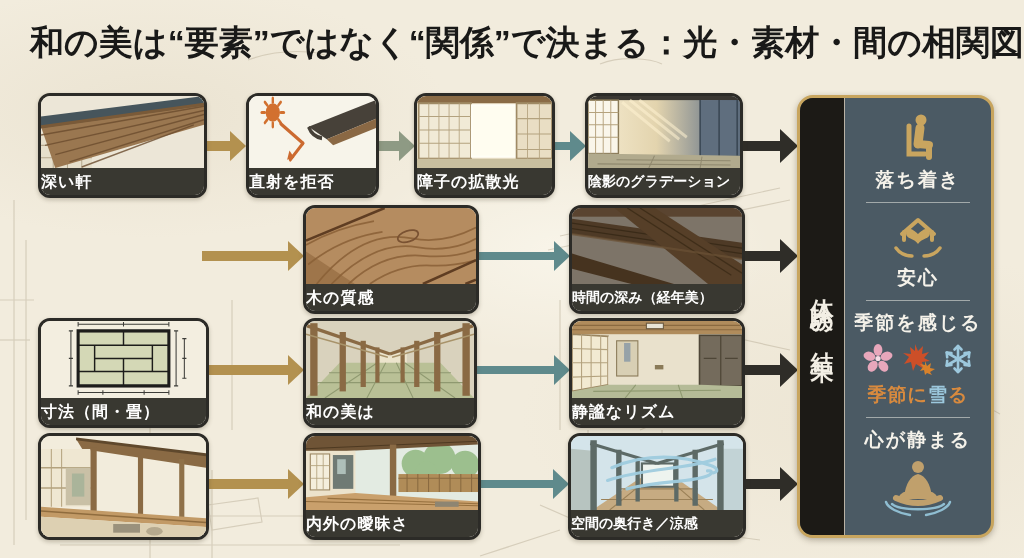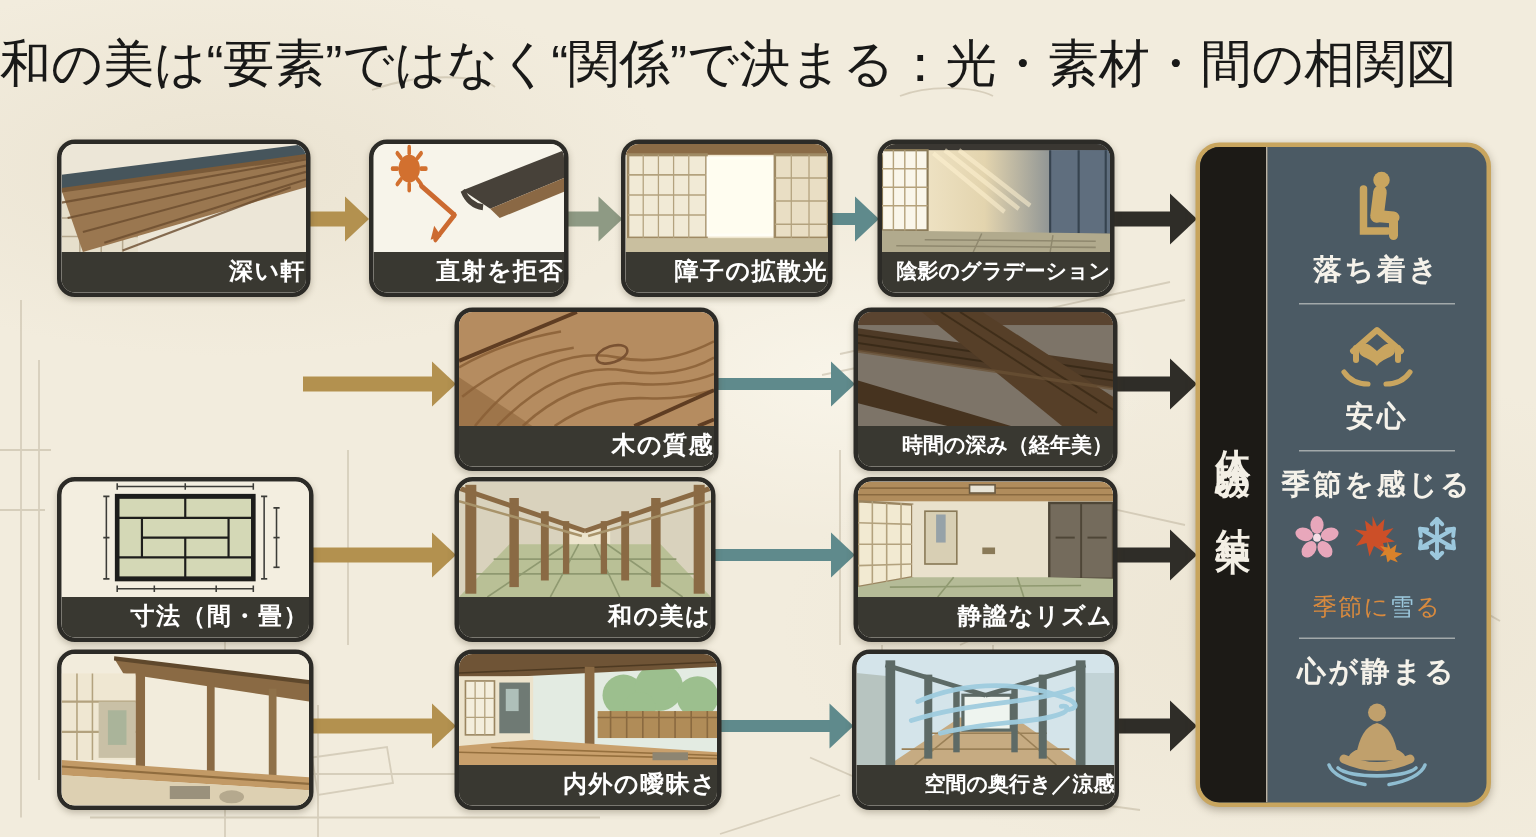--- a/index.html
+++ b/index.html
@@ -13,33 +13,33 @@
   #stage::before{
     content:"";position:absolute;inset:0;z-index:0;
     background:
       radial-gradient(420px 180px at 15% 20%, rgba(221,211,188,.35), transparent 70%),
       radial-gradient(500px 240px at 85% 75%, rgba(223,213,190,.30), transparent 70%),
       radial-gradient(300px 150px at 55% 45%, rgba(255,253,245,.5), transparent 70%);
   }
   #sketch{position:absolute;inset:0;z-index:1;}
   .title{
     position:absolute;left:0;right:0;top:20px;z-index:3;
-    text-align:left;font-size:34px;font-weight:400;color:#191918;
+    text-align:right;font-size:34px;font-weight:700;color:#191918;
     letter-spacing:0px;
   }
   .card{
     position:absolute;z-index:3;display:flex;flex-direction:column;
     border:3px solid #2c2b27;border-radius:12px;overflow:hidden;
     background:#f6f2e8;box-shadow:0 2px 4px rgba(70,58,35,.28);
   }
   .card-img{flex:1;position:relative;overflow:hidden;}
   .card-img svg{position:absolute;inset:0;width:100%;height:100%;display:block;}
   .card-label{
     height:27px;line-height:27px;flex:0 0 27px;background:#393831;color:#ffffff;
-    text-align:right;font-family:"Liberation Serif","DejaVu Serif",serif;
+    text-align:left;font-family:"Liberation Serif","DejaVu Serif",serif;
     font-weight:700;font-size:16px;letter-spacing:1px;white-space:nowrap;
   }
   .card-label.small{font-size:14px;letter-spacing:0;}
   .arrow{position:absolute;z-index:2;height:30px;}
   .arrow .shaft{position:absolute;left:0;right:13px;top:10px;bottom:10px;background:currentColor;}
   .arrow .head{
     position:absolute;right:0;top:50%;transform:translateY(-50%);
     width:0;height:0;border-top:15px solid transparent;border-bottom:15px solid transparent;
     border-left:16px solid currentColor;
   }
@@ -66,21 +66,21 @@
     font-family:"Liberation Serif","DejaVu Serif",serif;
   }
   .panel-body{flex:1;display:flex;flex-direction:column;align-items:center;padding:10px 4px 20px;}
   .outcome{display:flex;flex-direction:column;align-items:center;gap:5px;}
   .outcome-label{
     color:#f5f2ea;font-size:19px;font-weight:700;letter-spacing:2px;white-space:nowrap;
     font-family:"Liberation Serif","DejaVu Serif",serif;
   }
   .divider{width:104px;border-top:1px solid rgba(250,248,240,.5);margin:9px 0;}
   .season-icons{display:flex;align-items:center;gap:8px;margin-top:2px;}
-  .season-sub{font-size:16px;font-weight:400;letter-spacing:1px;margin-top:15px;}
+  .season-sub{font-size:19px;font-weight:700;letter-spacing:1px;margin-top:2px;}
   .ssub-o{color:#d88a3e;}
   .ssub-b{color:#9cc8dd;}
 </style>
 </head>
 <body>
 
 <div id="stage">
 
   <svg id="sketch" viewBox="0 0 1024 558" fill="none">
     <g stroke="#b5aa93" stroke-width="1.2" opacity="0.45">

